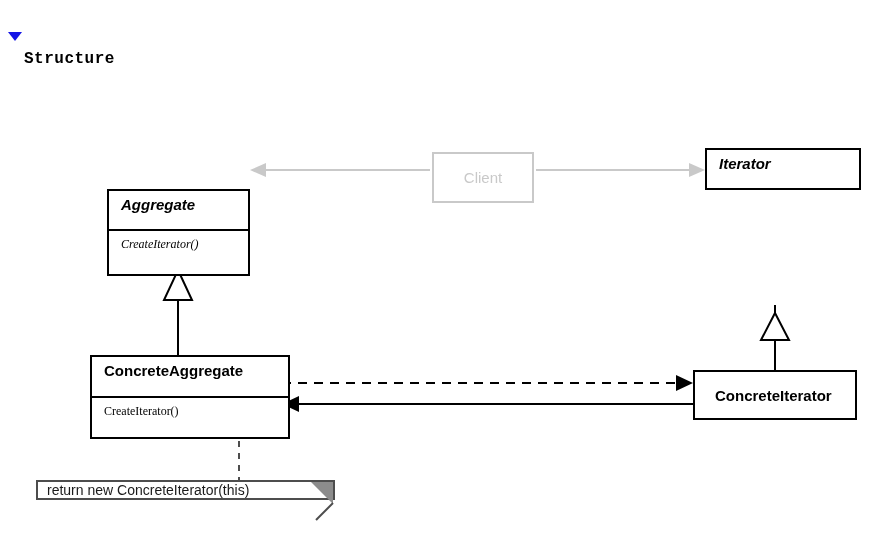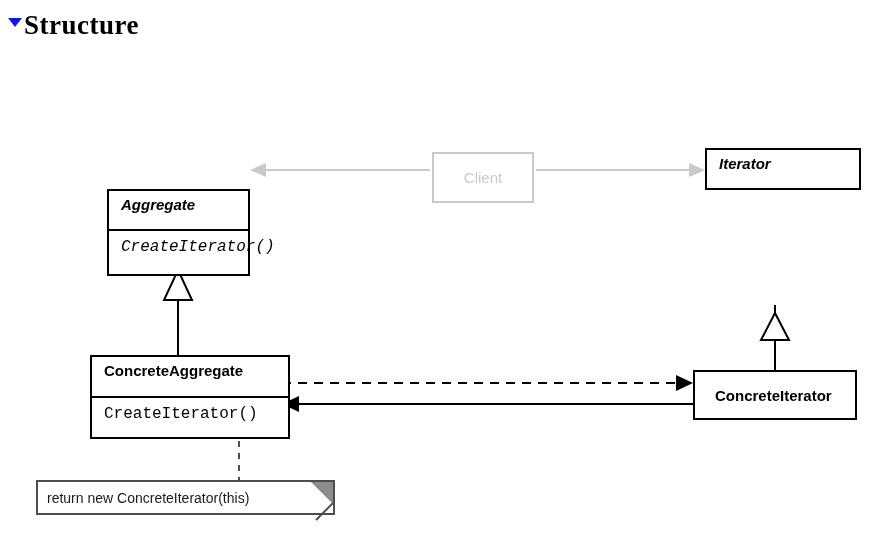--- a/index.html
+++ b/index.html
@@ -27,26 +27,27 @@
   }
   .disclosure-tri {
     width: 0;
     height: 0;
     border-left: 7px solid transparent;
     border-right: 7px solid transparent;
     border-top: 9px solid #1414e6;
     margin-top: -6px;
   }
   .section-title {
-    font-family: Liberation Serif, serif;
-    font-size: 27px;
+    font-family: Liberation Mono, monospace;
+    font-size: 16px;
     font-weight: bold;
     color: #000000;
     letter-spacing: 0.5px;
     line-height: 1;
+    margin-top: 39px;
   }
 
   
   #diagram {
     position: absolute;
     left: 0;
     top: 0;
     width: 883px;
     height: 535px;
   }
@@ -68,22 +69,22 @@
   }
   .uml-title {
     font-family: "Liberation Sans", sans-serif;
     font-size: 15px;
     font-weight: bold;
     color: #000000;
     white-space: nowrap;
   }
   .uml-title.abstract { font-style: italic; }
   .uml-member {
-    font-family: Liberation Mono, monospace;
-    font-size: 16px;
+    font-family: Liberation Serif, serif;
+    font-size: 12px;
     color: #000000;
     white-space: nowrap;
     line-height: 1.42;
   }
   .uml-member.abstract { font-style: italic; }
 
   
   .uml-box.faded {
     border-color: #c9c9c9;
   }
@@ -207,19 +208,19 @@
     </div>
     <div class="compartment with-divider" style="height:41px;">
       <div class="uml-member">CreateIterator()</div>
     </div>
   </div>
 
   <div class="uml-box" style="left:693px; top:370px; width:164px; height:50px; display:flex; align-items:center; padding-left:20px; box-sizing:border-box;">
     <span class="uml-title">ConcreteIterator</span>
   </div>
 
-  <div class="uml-note" style="left:36px; top:480px; width:299px; height:35px;">
+  <div class="uml-note" style="left:36px; top:480px; width:299px; height:20px;">
     <span class="uml-note-text">return new ConcreteIterator(this)</span>
     <span class="note-fold"></span>
     <span class="note-fold-edge"></span>
   </div>
 
 </div>
 
 </body></html>

